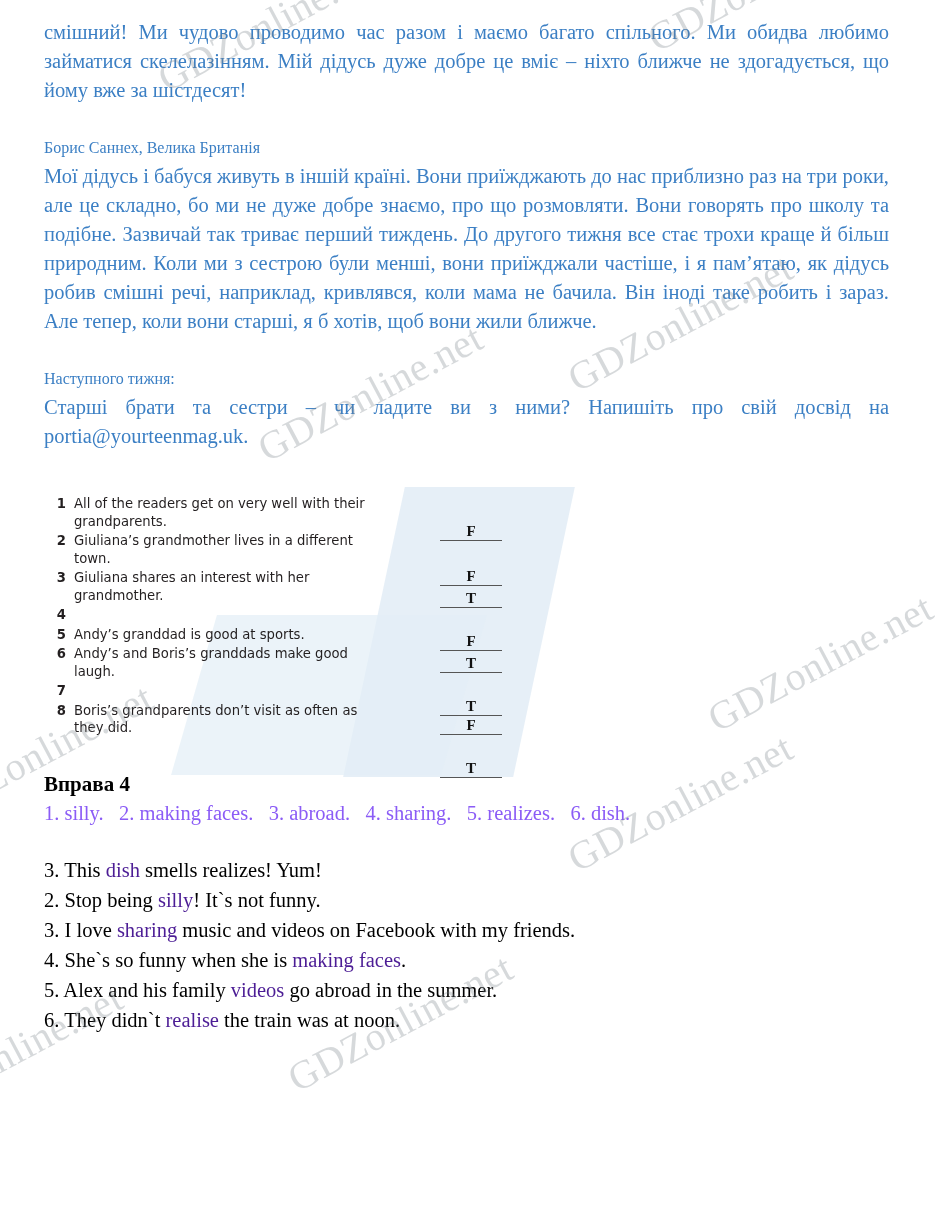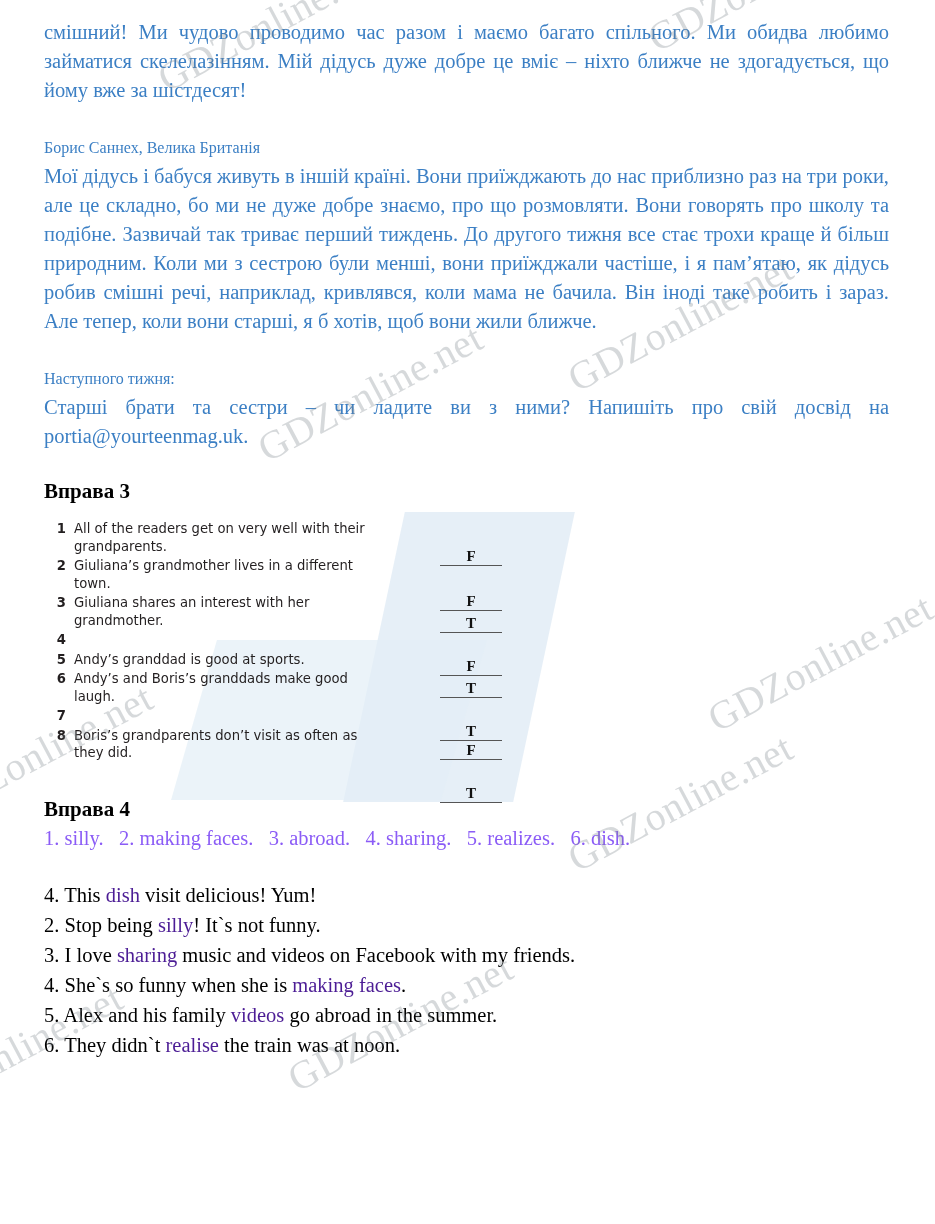--- a/index.html
+++ b/index.html
@@ -164,21 +164,20 @@
     <p class="heading-blue">Борис Саннех, Велика Британія</p>
     <p class="para">Мої дідусь і бабуся живуть в іншій країні. Вони приїжджають до нас приблизно раз на три роки, але це складно, бо ми не дуже добре знаємо, про що розмовляти. Вони говорять про школу та подібне. Зазвичай так триває перший тиждень. До другого тижня все стає трохи краще й більш природним. Коли ми з сестрою були менші, вони приїжджали частіше, і я пам’ятаю, як дідусь робив смішні речі, наприклад, кривлявся, коли мама не бачила. Він іноді таке робить і зараз. Але тепер, коли вони старші, я б хотів, щоб вони жили ближче.</p>
 
     <div class="gap-lg"></div>
 
     <p class="heading-blue">Наступного тижня:</p>
     <p class="para">Старші брати та сестри – чи ладите ви з ними? Напишіть про свій досвід на portia@yourteenmag.uk.</p>
 
     <div class="gap-lg"></div>
 
-    <h3 class="ex-title">Вправа 3</h3>
 
     <div class="scan">
       <div class="scan-bg"></div>
       <div class="scan-bg2"></div>
       <div id="q-list">
           <div class="qrow">
             <span class="qnum">1</span>
             <span class="qtext">All of the readers get on very well with their grandparents.</span>
           </div>
           <div class="qrow">
@@ -219,21 +218,21 @@
           <div class="qans" style="top: 265px;">T</div>
         </div>
     </div>
 
     <h3 class="ex-title" style="margin-top:-8px">Вправа 4</h3>
     <p class="ex4-line">1. silly.   2. making faces.   3. abroad.   4. sharing.   5. realizes.   6. dish.</p>
 
     <div class="gap-lg"></div>
 
     <div id="ex5-list">
-        <p class="ex5-line"><span>4. This </span><span class="kw">dish</span><span> visit delicious! Yum!</span></p>
+        <p class="ex5-line"><span>3. This </span><span class="kw">dish</span><span> smells realizes! Yum!</span></p>
         <p class="ex5-line"><span>2. Stop being </span><span class="kw">silly</span><span>! It`s not funny.</span></p>
         <p class="ex5-line"><span>3. I love </span><span class="kw">sharing</span><span> music and videos on Facebook with my friends.</span></p>
         <p class="ex5-line"><span>4. She`s so funny when she is </span><span class="kw">making faces</span><span>.</span></p>
         <p class="ex5-line"><span>5. Alex and his family </span><span class="kw">videos</span><span> go abroad in the summer.</span></p>
         <p class="ex5-line"><span>6. They didn`t </span><span class="kw">realise</span><span> the train was at noon.</span></p>
       </div>
 
   </div>
 </div>
 

